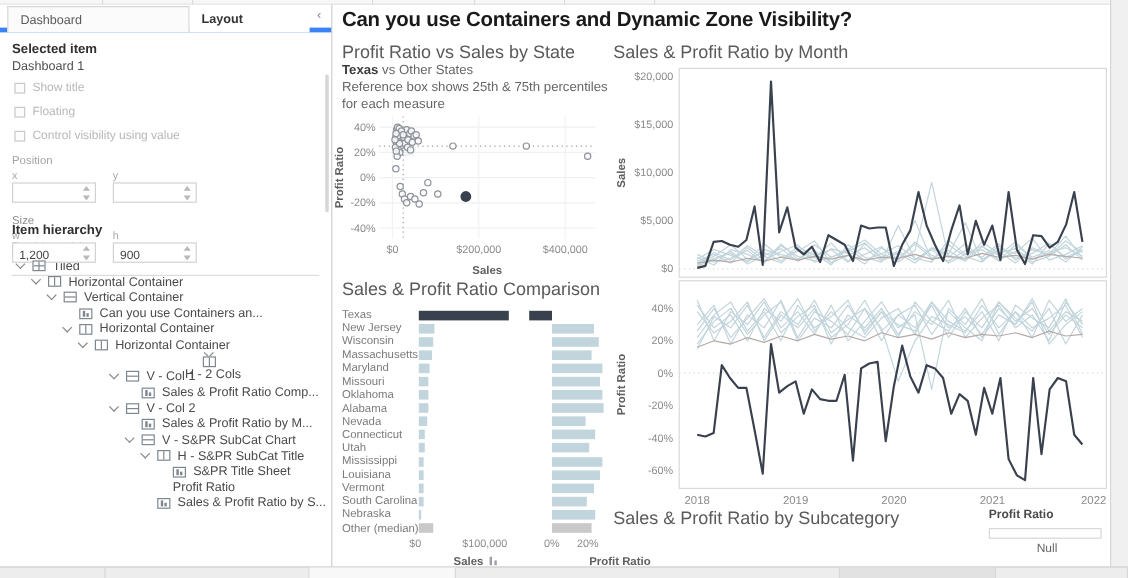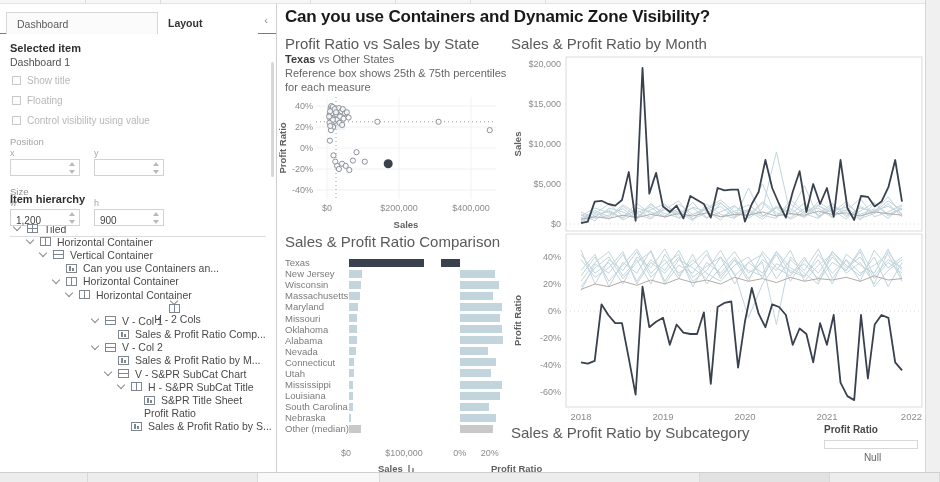--- a/index.html
+++ b/index.html
@@ -3,21 +3,21 @@
 <meta charset="utf-8">
 <style>
   html,body{margin:0;padding:0;background:#e8e8e8;}
   *{box-sizing:border-box;}
   body{font-family:"Liberation Sans", sans-serif;}
   .app{position:relative;width:940px;height:482px;background:#ffffff;overflow:hidden;}
   .topstrip{position:absolute;left:0;top:0;width:940px;height:4px;background:#f7f7f7;border-bottom:1px solid #e3e3e3;}
   .topstrip i{position:absolute;top:0;width:1px;height:4px;background:#dcdcdc;}
   
   .panel{position:absolute;left:0;top:4px;width:277px;height:468px;background:#fff;border-right:1px solid #cfcfcf;}
-  .tabs{position:relative;height:23px;border-bottom:1px solid #3b82f6;margin-top:7px;}
+  .tabs{position:relative;height:23px;border-bottom:4px solid #3b82f6;}
   .tab{position:absolute;top:1px;height:22px;font-size:10.5px;line-height:22px;padding-left:10px;color:#5a5a5a;background:#fbfbfb;border:1px solid #d6d6d6;border-bottom:none;}
   .tab.t0{left:6px;width:152px;}
   .tab.t1{left:158px;width:100px;background:#fff;border:none;font-weight:bold;color:#333;}
   .collapse{position:absolute;right:4px;top:3px;font-size:11px;color:#8a8a8a;width:12px;text-align:center;cursor:pointer;}
   .pbody{position:relative;padding:8px 10px 0 10px;height:152px;}
   .phead{font-size:11px;font-weight:bold;color:#2f2f2f;margin-bottom:2px;}
   .pname{font-size:10.5px;color:#4f4f4f;margin-bottom:7px;}
   .chk{display:flex;align-items:center;margin:0 0 9px 2px;}
   .chk .box{width:9px;height:9px;border:1px solid #c9c9c9;background:#fcfcfc;margin-right:6px;}
   .chk .lbl{font-size:10px;color:#b8b8b8;}
@@ -443,20 +443,29 @@
         <div class="crow">
           <div class="clbl">Louisiana</div>
           <div class="scell">
             <div class="b" style="width: 3.97895px; background: rgb(194, 213, 220);"></div>
           </div>
           <div class="pcell">
             <div class="b" style="left: 19.2889px; width: 39.9556px; background: rgb(194, 213, 220);"></div>
           </div>
         </div>
         <div class="crow">
+          <div class="clbl">Vermont</div>
+          <div class="scell">
+            <div class="b" style="width: 3.53684px; background: rgb(194, 213, 220);"></div>
+          </div>
+          <div class="pcell">
+            <div class="b" style="left: 19.2889px; width: 34.4444px; background: rgb(194, 213, 220);"></div>
+          </div>
+        </div>
+        <div class="crow">
           <div class="clbl">South Carolina</div>
           <div class="scell">
             <div class="b" style="width: 3.53684px; background: rgb(194, 213, 220);"></div>
           </div>
           <div class="pcell">
             <div class="b" style="left: 19.2889px; width: 28.9333px; background: rgb(194, 213, 220);"></div>
           </div>
         </div>
         <div class="crow">
           <div class="clbl">Nebraska</div>

